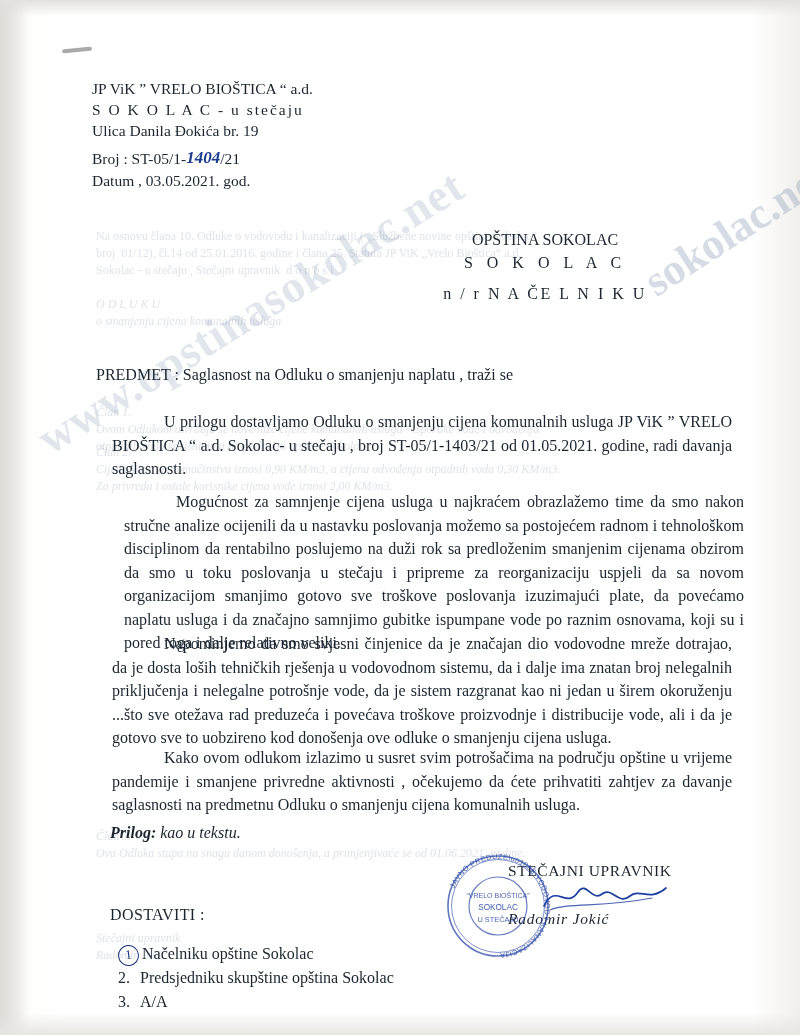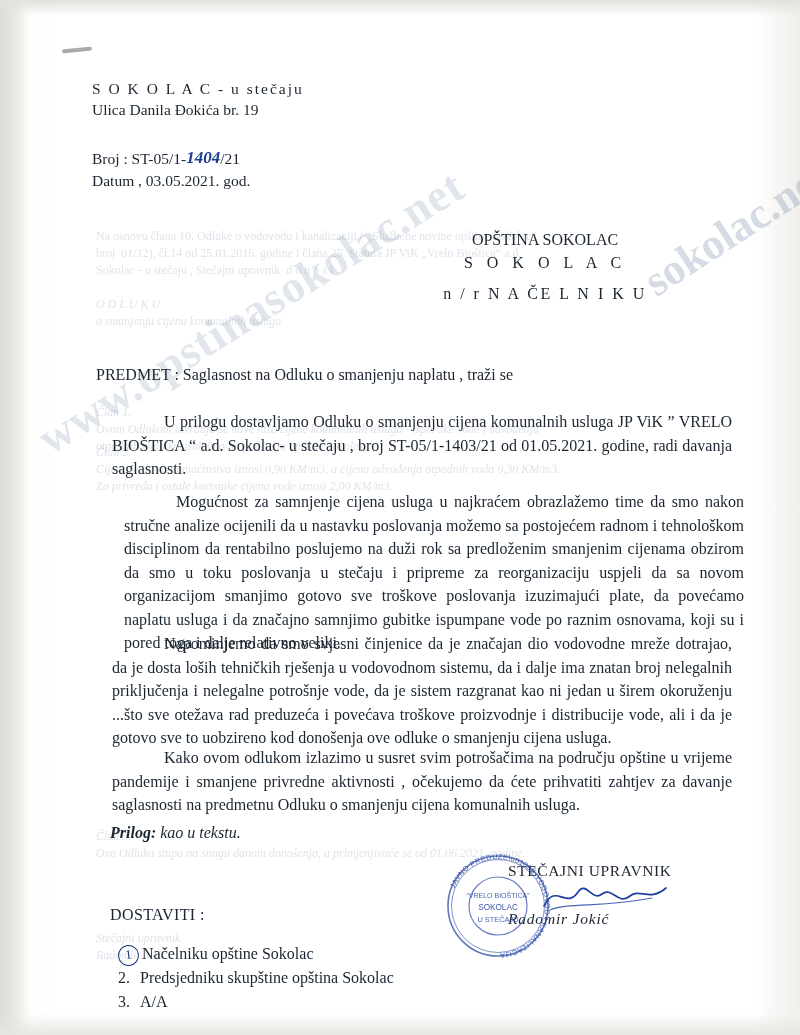--- a/index.html
+++ b/index.html
@@ -273,20 +273,21 @@
 Za privredu i ostale korisnike cijena vode iznosi 2,00 KM/m3.</div>
   <div class="ghost center" style="left:96px; top:828px; width:620px;">Član 3.
 Ova Odluka stupa na snagu danom donošenja, a primjenjivaće se od 01.06.2021. godine.</div>
   <div class="ghost center" style="left:96px; top:930px; width:300px;">Stečajni upravnik
 Radomir Jokić</div>
 
   <div class="wm-diag">www.opstinasokolac.net</div>
   <div class="wm-diag2">sokolac.net</div>
 
   <div class="doc-text hdr">
+    <div>JP ViK ” VRELO BIOŠTICA “ a.d.</div>
     <div class="l2">S O K O L A C - u stečaju</div>
     <div>Ulica Danila Đokića br.  19</div>
   </div>
 
   <div class="doc-text refblock">
     <div>
       <span>Broj : ST-05/1-</span><span class="handwrite">1404</span><span>/21</span>
     </div>
     <div>Datum , 03.05.2021. god.</div>
   </div>

